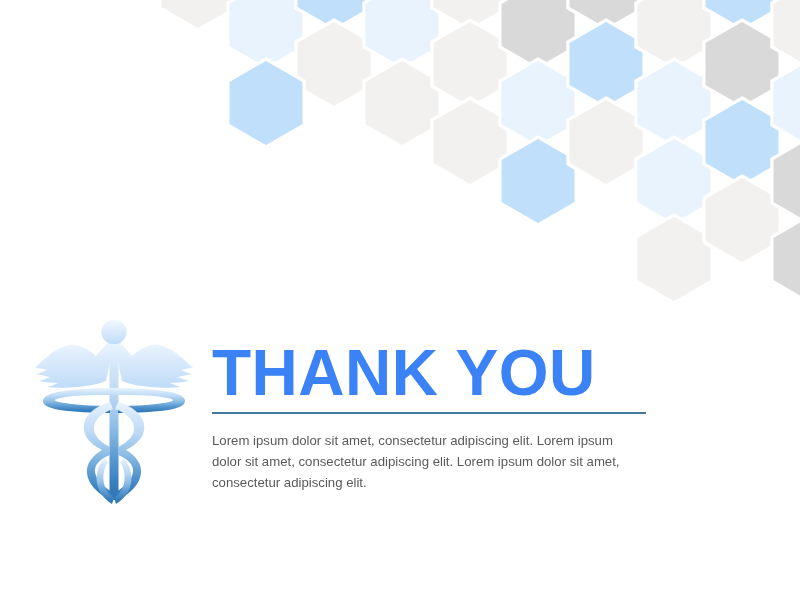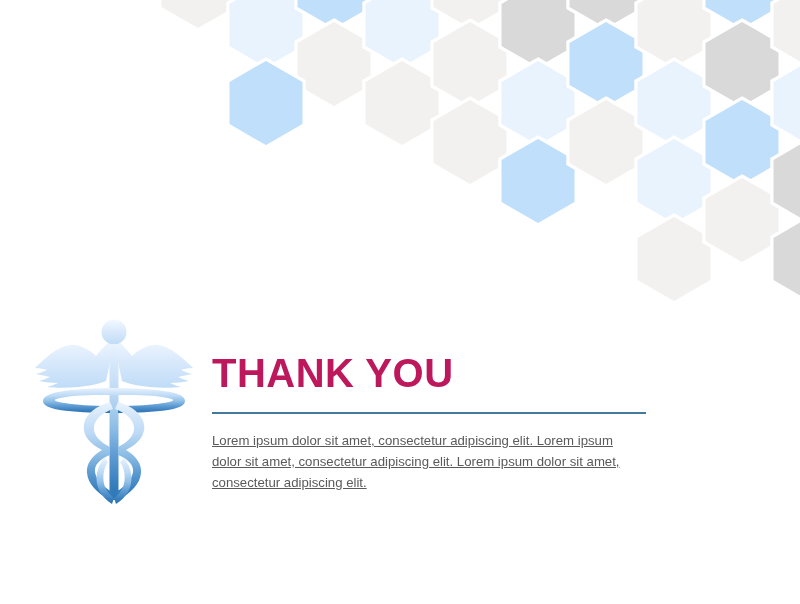--- a/index.html
+++ b/index.html
@@ -32,42 +32,41 @@
   }
   #text-block {
     position: absolute;
     left: 212px;
     top: 344px;
     width: 440px;
   }
   #page-title {
     margin: 0;
     font-family: "Liberation Sans", sans-serif;
-    font-size: 40px;
+    font-size: 64px;
     line-height: 58px;
     font-weight: bold;
     letter-spacing: 0.5px;
-    color: #be185d;
+    color: #3b82f6;
     white-space: nowrap;
   }
   #title-rule {
     margin-top: 10px;
     width: 434px;
     height: 2px;
     background: #44799e;
   }
   #body-text {
     margin: 0;
     margin-top: 16px;
     width: 418px;
     font-family: "Liberation Sans", sans-serif;
     font-size: 13.2px;
     line-height: 21px;
     color: #5a5a5a;
-    text-decoration: underline;
   }
 </style>
 </head>
 <body>
 
 <div id="slide">
 
   <svg id="hex-pattern" viewBox="0 0 800 360" aria-hidden="true">
     <g id="hex-group">
         <polygon points="198.00,-58.00 236.11,-36.00 236.11,8.00 198.00,30.00 159.89,8.00 159.89,-36.00" fill="#f2f1ef" stroke="#ffffff" stroke-width="3.2"></polygon>

